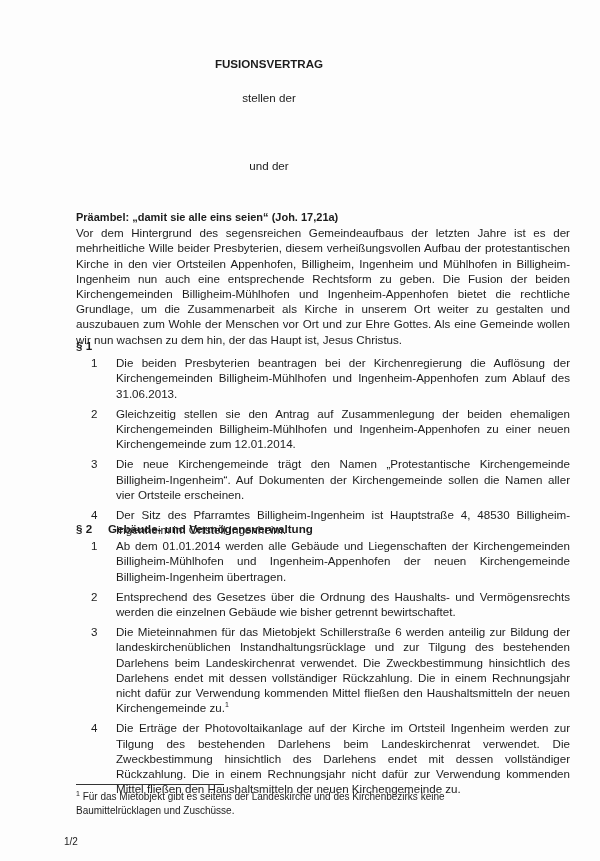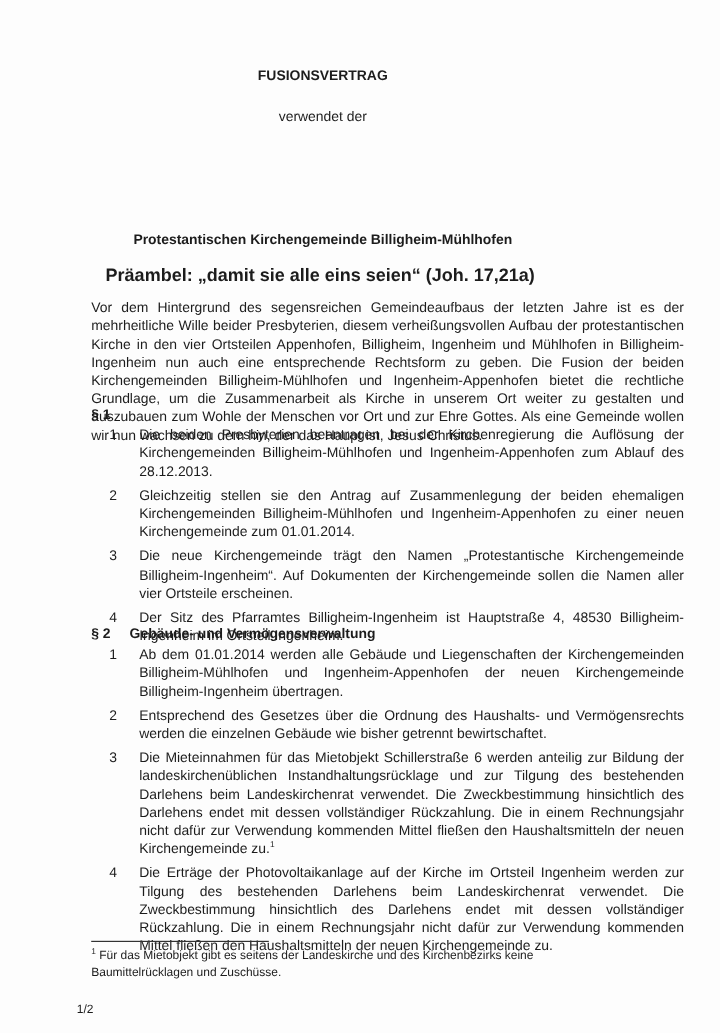--- a/index.html
+++ b/index.html
@@ -8,21 +8,21 @@
   .page { position:absolute; left:0; top:0; width:600px; height:861px; background:#fdfdfd; }
   .center { position:absolute; left:0; width:538px; text-align:center; font-size:11.6px; }
   .b { font-weight:bold; }
   .title { top:57px; }
   .between1 { top:91px; }
   .party1 { top:125px; }
   .between2 { top:159px; }
   .party2 { top:193px; }
 
   .preamble { position:absolute; left:76px; width:494px; top:210px; font-size:11.6px; line-height:15.2px; }
-  .preamble h2 { font-size:15px; margin:12px; font-weight:bold; }
+  .preamble h2 { font-size:11px; margin:0; font-weight:bold; }
   .preamble p { margin:0; text-align:justify; }
 
   .section { position:absolute; left:76px; width:494px; font-size:11.6px; line-height:15.2px; }
   .section h3 { margin:0 0 2px 0; font-size:11.6px; font-weight:bold; display:flex; }
   .section h3 .num { width:32px; flex:none; }
   .item { display:flex; margin-bottom:5px; }
   .item .inum { width:40px; flex:none; text-align:left; padding-left:15px; box-sizing:border-box; }
   .item .itext { flex:1; text-align:justify; }
   .s1 { top:338px; }
   .s2 { top:521px; }
@@ -30,39 +30,39 @@
 
   .fn-rule { position:absolute; left:76px; top:784px; width:148px; height:1px; background:#333; }
   .footnote { position:absolute; left:76px; top:790px; width:440px; font-size:10px; line-height:13.5px; }
   .pagenum { position:absolute; left:64px; top:836px; font-size:10px; }
 </style>
 </head>
 <body>
 
 <div class="page">
   <div class="center title b">FUSIONSVERTRAG</div>
-  <div class="center between1">verwendet der</div>
-  <div class="center party2 b">Protestantischen Kirchengemeinde Billigheim-Mühlhofen</div>
+  <div class="center between1">stellen der</div>
+  <div class="center between2">und der</div>
 
   <div class="preamble">
     <h2>Präambel: „damit sie alle eins seien“ (Joh. 17,21a)</h2>
     <p>Vor dem Hintergrund des segensreichen Gemeindeaufbaus der letzten Jahre ist es der mehrheitliche Wille beider Presbyterien, diesem verheißungsvollen Aufbau der protestantischen Kirche in den vier Ortsteilen Appenhofen, Billigheim, Ingenheim und Mühlhofen in Billigheim-Ingenheim nun auch eine entsprechende Rechtsform zu geben. Die Fusion der beiden Kirchengemeinden Billigheim-Mühlhofen und Ingenheim-Appenhofen bietet die rechtliche Grundlage, um die Zusammenarbeit als Kirche in unserem Ort weiter zu gestalten und auszubauen zum Wohle der Menschen vor Ort und zur Ehre Gottes. Als eine Gemeinde wollen wir nun wachsen zu dem hin, der das Haupt ist, Jesus Christus.</p>
   </div>
 
   <div class="section s1">
     <h3>
       <span class="num">§ 1</span>
     </h3>
     <div class="item">
       <span class="inum">1</span>
-      <span class="itext">Die beiden Presbyterien beantragen bei der Kirchenregierung die Auflösung der Kirchengemeinden Billigheim-Mühlhofen und Ingenheim-Appenhofen zum Ablauf des 28.12.2013.</span>
+      <span class="itext">Die beiden Presbyterien beantragen bei der Kirchenregierung die Auflösung der Kirchengemeinden Billigheim-Mühlhofen und Ingenheim-Appenhofen zum Ablauf des 31.06.2013.</span>
     </div>
     <div class="item">
       <span class="inum">2</span>
-      <span class="itext">Gleichzeitig stellen sie den Antrag auf Zusammenlegung der beiden ehemaligen Kirchengemeinden Billigheim-Mühlhofen und Ingenheim-Appenhofen zu einer neuen Kirchengemeinde zum 01.01.2014.</span>
+      <span class="itext">Gleichzeitig stellen sie den Antrag auf Zusammenlegung der beiden ehemaligen Kirchengemeinden Billigheim-Mühlhofen und Ingenheim-Appenhofen zu einer neuen Kirchengemeinde zum 12.01.2014.</span>
     </div>
     <div class="item">
       <span class="inum">3</span>
       <span class="itext">Die neue Kirchengemeinde trägt den Namen „Protestantische Kirchengemeinde Billigheim-Ingenheim“. Auf Dokumenten der Kirchengemeinde sollen die Namen aller vier Ortsteile erscheinen.</span>
     </div>
     <div class="item">
       <span class="inum">4</span>
       <span class="itext">Der Sitz des Pfarramtes Billigheim-Ingenheim ist Hauptstraße 4, 48530 Billigheim-Ingenheim im Ortsteil Ingenheim.</span>
     </div>
   </div>

